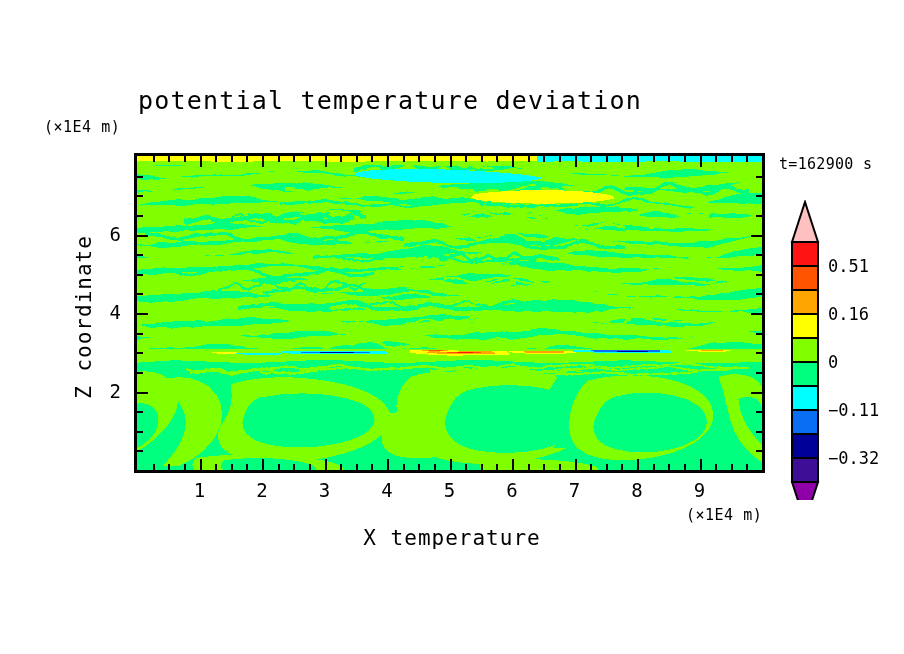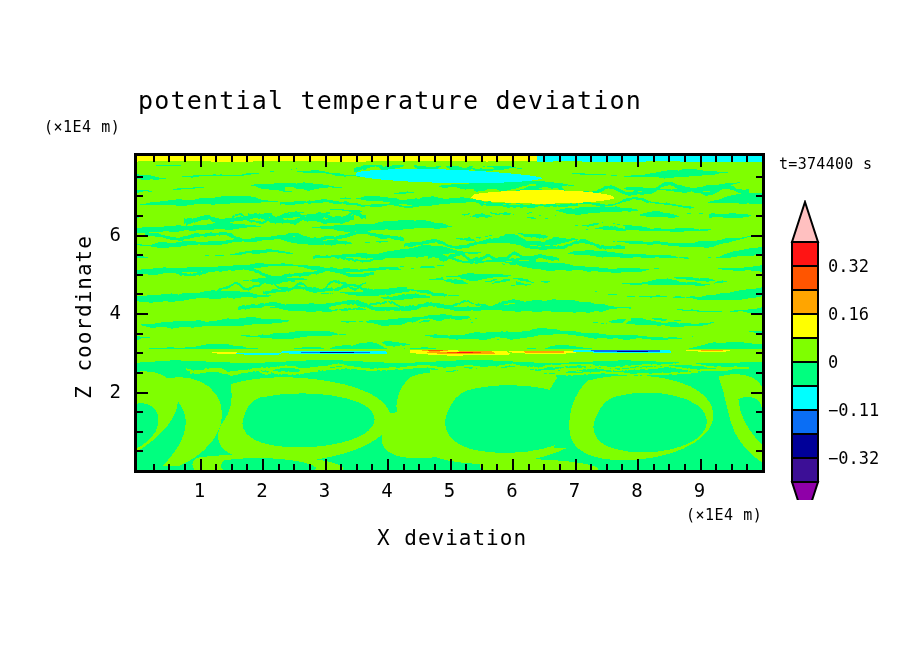--- a/index.html
+++ b/index.html
@@ -158,23 +158,23 @@
   }
 </style>
 </head>
 <body>
 
 <div id="plot-title">potential temperature deviation</div>
 
 <div id="yunit-label">(×1E4 m)</div>
 <div id="xunit-label">(×1E4 m)</div>
 
-<div id="time-stamp">t=374400 s</div>
-
-<div id="x-axis-title">X deviation</div>
+<div id="time-stamp">t=162900 s</div>
+
+<div id="x-axis-title">X temperature</div>
 <div id="y-axis-title">Z coordinate</div>
 
 <div id="plot-frame">
   <svg id="plot-canvas" viewBox="0 0 1000 512" preserveAspectRatio="none">
       <rect x="0" y="0" width="1000" height="512" fill="#00ff7f" shape-rendering="crispEdges"></rect>
       <path d="M0.0 10.2 L11.1 12.4 L22.2 13.6 L33.3 16.4 L44.4 16.3 L55.6 17.0 L66.7 16.3 L77.8 14.2 L88.9 15.2 L100.0 13.4 L111.1 13.0 L122.2 14.1 L133.3 11.4 L144.4 11.4 L155.6 11.6 L166.7 10.8 L177.8 12.1 L188.9 11.0 L200.0 9.9 L211.1 7.4 L222.2 4.4 L233.3 4.6 L244.4 3.6 L255.6 1.7 L266.7 3.9 L277.8 4.6 L288.9 7.0 L300.0 6.3 L311.1 10.1 L322.2 11.2 L333.3 11.1 L344.4 14.0 L355.6 12.9 L366.7 14.1 L377.8 11.6 L388.9 13.4 L400.0 10.6 L411.1 10.4 L422.2 11.0 L433.3 10.6 L444.4 9.1 L455.6 9.7 L466.7 9.9 L477.8 7.3 L488.9 6.2 L500.0 6.5 L511.1 2.8 L522.2 1.7 L533.3 1.7 L544.4 -2.7 L555.6 -1.3 L566.7 -4.0 L577.8 -3.3 L588.9 -2.0 L600.0 0.5 L611.1 2.5 L622.2 1.5 L633.3 5.9 L644.4 6.8 L655.6 7.2 L666.7 8.1 L677.8 7.9 L688.9 8.1 L700.0 8.3 L711.1 10.1 L722.2 9.9 L733.3 11.0 L744.4 13.1 L755.6 12.1 L766.7 12.5 L777.8 14.3 L788.9 15.6 L800.0 13.3 L811.1 13.5 L822.2 9.7 L833.3 7.8 L844.4 5.7 L855.6 4.2 L866.7 3.1 L877.8 3.3 L888.9 2.2 L900.0 3.2 L911.1 6.4 L922.2 6.9 L933.3 8.2 L944.4 8.5 L955.6 10.5 L966.7 10.0 L977.8 11.0 L988.9 10.1 L1000.0 11.3 L1000.0 29.4 L988.9 29.1 L977.8 29.8 L966.7 27.2 L955.6 29.2 L944.4 26.5 L933.3 25.7 L922.2 24.7 L911.1 24.3 L900.0 22.9 L888.9 20.8 L877.8 20.6 L866.7 23.7 L855.6 22.5 L844.4 24.3 L833.3 26.4 L822.2 28.4 L811.1 30.4 L800.0 30.5 L788.9 32.0 L777.8 33.4 L766.7 31.6 L755.6 31.6 L744.4 28.9 L733.3 29.5 L722.2 29.7 L711.1 27.3 L700.0 27.0 L688.9 27.2 L677.8 27.3 L666.7 25.4 L655.6 26.6 L644.4 24.7 L633.3 23.1 L622.2 21.2 L611.1 19.9 L600.0 17.4 L588.9 15.6 L577.8 14.4 L566.7 15.0 L555.6 15.5 L544.4 16.6 L533.3 18.4 L522.2 19.2 L511.1 21.2 L500.0 22.6 L488.9 25.1 L477.8 25.6 L466.7 27.2 L455.6 28.6 L444.4 28.4 L433.3 27.9 L422.2 29.2 L411.1 29.6 L400.0 28.6 L388.9 30.3 L377.8 29.8 L366.7 30.9 L355.6 31.2 L344.4 30.7 L333.3 30.5 L322.2 27.9 L311.1 27.7 L300.0 25.1 L288.9 23.2 L277.8 23.3 L266.7 20.7 L255.6 20.0 L244.4 22.6 L233.3 23.0 L222.2 22.0 L211.1 25.6 L200.0 27.9 L188.9 28.0 L177.8 27.8 L166.7 30.7 L155.6 31.4 L144.4 31.7 L133.3 29.8 L122.2 30.0 L111.1 31.6 L100.0 30.6 L88.9 31.9 L77.8 31.8 L66.7 35.1 L55.6 35.2 L44.4 35.6 L33.3 35.0 L22.2 31.5 L11.1 31.2 L0.0 29.7 Z" fill="#7fff00" shape-rendering="crispEdges"></path>
       <path d="M0.0 37.3 L11.1 38.9 L22.2 38.2 L33.3 38.6 L44.4 37.3 L55.6 34.8 L66.7 34.5 L77.8 34.1 L88.9 35.3 L100.0 33.3 L111.1 32.2 L122.2 33.0 L133.3 32.0 L144.4 33.4 L155.6 32.7 L166.7 32.7 L177.8 30.5 L188.9 29.8 L200.0 27.5 L211.1 26.1 L222.2 26.4 L233.3 27.0 L244.4 24.7 L255.6 25.3 L266.7 27.1 L277.8 27.3 L288.9 28.5 L300.0 28.2 L311.1 30.0 L322.2 33.2 L333.3 33.5 L344.4 32.8 L355.6 33.7 L366.7 35.3 L377.8 33.9 L388.9 33.0 L400.0 34.9 L411.1 32.0 L422.2 31.3 L433.3 31.0 L444.4 31.7 L455.6 30.3 L466.7 31.4 L477.8 30.5 L488.9 30.7 L500.0 28.5 L511.1 29.5 L522.2 27.4 L533.3 26.0 L544.4 27.1 L555.6 24.6 L566.7 23.8 L577.8 23.1 L588.9 21.9 L600.0 19.0 L611.1 21.1 L622.2 19.8 L633.3 21.8 L644.4 21.5 L655.6 25.3 L666.7 26.3 L677.8 25.6 L688.9 28.1 L700.0 28.8 L711.1 30.7 L722.2 30.2 L733.3 31.0 L744.4 30.9 L755.6 31.6 L766.7 32.7 L777.8 33.3 L788.9 34.1 L800.0 33.5 L811.1 35.1 L822.2 33.5 L833.3 34.8 L844.4 36.8 L855.6 35.7 L866.7 33.9 L877.8 34.3 L888.9 32.6 L900.0 32.6 L911.1 30.2 L922.2 30.7 L933.3 28.0 L944.4 28.6 L955.6 25.0 L966.7 26.0 L977.8 27.1 L988.9 25.6 L1000.0 28.2 L1000.0 46.3 L988.9 45.6 L977.8 45.2 L966.7 42.9 L955.6 43.5 L944.4 44.2 L933.3 46.3 L922.2 47.6 L911.1 48.0 L900.0 51.1 L888.9 51.8 L877.8 51.6 L866.7 52.7 L855.6 54.7 L844.4 54.3 L833.3 53.5 L822.2 52.1 L811.1 51.6 L800.0 50.4 L788.9 50.8 L777.8 51.8 L766.7 50.1 L755.6 51.0 L744.4 50.4 L733.3 50.3 L722.2 50.4 L711.1 49.8 L700.0 48.4 L688.9 46.4 L677.8 43.8 L666.7 44.1 L655.6 41.9 L644.4 40.7 L633.3 40.7 L622.2 38.6 L611.1 37.8 L600.0 36.9 L588.9 39.7 L577.8 38.7 L566.7 41.8 L555.6 41.7 L544.4 43.2 L533.3 44.4 L522.2 46.4 L511.1 45.5 L500.0 46.8 L488.9 47.6 L477.8 49.6 L466.7 47.8 L455.6 47.4 L444.4 48.8 L433.3 50.8 L422.2 49.6 L411.1 51.2 L400.0 53.0 L388.9 52.5 L377.8 52.0 L366.7 52.1 L355.6 53.4 L344.4 51.3 L333.3 51.7 L322.2 51.0 L311.1 49.0 L300.0 46.6 L288.9 46.0 L277.8 44.2 L266.7 43.0 L255.6 45.0 L244.4 43.5 L233.3 43.3 L222.2 44.4 L211.1 46.0 L200.0 44.9 L188.9 46.2 L177.8 49.3 L166.7 49.2 L155.6 49.6 L144.4 50.7 L133.3 50.6 L122.2 51.1 L111.1 51.2 L100.0 50.7 L88.9 51.4 L77.8 52.8 L66.7 52.7 L55.6 53.7 L44.4 54.6 L33.3 57.1 L22.2 56.5 L11.1 55.6 L0.0 55.7 Z" fill="#7fff00" shape-rendering="crispEdges"></path>
       <path d="M0.0 60.5 L11.1 57.4 L22.2 58.2 L33.3 55.5 L44.4 54.4 L55.6 54.5 L66.7 55.5 L77.8 53.2 L88.9 53.6 L100.0 52.0 L111.1 51.1 L122.2 48.1 L133.3 48.4 L144.4 45.6 L155.6 47.1 L166.7 46.8 L177.8 47.0 L188.9 49.3 L200.0 53.7 L211.1 54.7 L222.2 55.1 L233.3 57.9 L244.4 58.0 L255.6 57.6 L266.7 57.4 L277.8 56.1 L288.9 53.3 L300.0 51.6 L311.1 51.2 L322.2 52.5 L333.3 52.3 L344.4 50.0 L355.6 49.9 L366.7 49.0 L377.8 47.0 L388.9 43.7 L400.0 41.9 L411.1 41.0 L422.2 41.4 L433.3 40.6 L444.4 42.7 L455.6 43.2 L466.7 44.6 L477.8 48.0 L488.9 51.6 L500.0 51.9 L511.1 55.6 L522.2 54.7 L533.3 56.6 L544.4 55.2 L555.6 55.7 L566.7 56.1 L577.8 56.9 L588.9 58.3 L600.0 58.0 L611.1 58.0 L622.2 56.7 L633.3 56.7 L644.4 57.4 L655.6 55.5 L666.7 52.8 L677.8 50.0 L688.9 48.1 L700.0 48.5 L711.1 47.1 L722.2 48.6 L733.3 47.7 L744.4 50.7 L755.6 51.8 L766.7 54.0 L777.8 56.1 L788.9 56.0 L800.0 56.5 L811.1 58.3 L822.2 57.6 L833.3 55.7 L844.4 56.0 L855.6 57.4 L866.7 59.0 L877.8 60.1 L888.9 57.3 L900.0 57.0 L911.1 57.4 L922.2 56.2 L933.3 51.3 L944.4 49.5 L955.6 46.1 L966.7 42.7 L977.8 41.7 L988.9 41.2 L1000.0 41.3 L1000.0 59.8 L988.9 60.0 L977.8 60.0 L966.7 61.0 L955.6 63.2 L944.4 65.7 L933.3 70.4 L922.2 72.8 L911.1 75.8 L900.0 77.5 L888.9 77.5 L877.8 77.6 L866.7 76.7 L855.6 74.7 L844.4 74.5 L833.3 73.6 L822.2 74.9 L811.1 75.9 L800.0 76.2 L788.9 73.4 L777.8 74.5 L766.7 72.2 L755.6 70.7 L744.4 69.8 L733.3 65.8 L722.2 66.5 L711.1 66.4 L700.0 64.3 L688.9 67.7 L677.8 66.9 L666.7 69.7 L655.6 72.8 L644.4 73.6 L633.3 74.2 L622.2 75.1 L611.1 76.5 L600.0 76.1 L588.9 73.9 L577.8 75.6 L566.7 73.6 L555.6 74.9 L544.4 73.5 L533.3 74.2 L522.2 73.6 L511.1 71.7 L500.0 71.5 L488.9 69.3 L477.8 66.6 L466.7 63.3 L455.6 60.9 L444.4 59.8 L433.3 57.7 L422.2 59.0 L411.1 60.8 L400.0 62.3 L388.9 63.0 L377.8 65.2 L366.7 65.1 L355.6 68.9 L344.4 69.7 L333.3 67.4 L322.2 70.1 L311.1 69.7 L300.0 70.2 L288.9 71.1 L277.8 74.0 L266.7 73.3 L255.6 75.5 L244.4 75.4 L233.3 74.8 L222.2 73.9 L211.1 72.7 L200.0 71.9 L188.9 67.2 L177.8 65.1 L166.7 65.8 L155.6 64.6 L144.4 64.7 L133.3 66.1 L122.2 68.1 L111.1 69.1 L100.0 69.0 L88.9 72.2 L77.8 71.3 L66.7 70.6 L55.6 71.6 L44.4 73.3 L33.3 74.5 L22.2 75.4 L11.1 78.2 L0.0 79.7 Z" fill="#7fff00" shape-rendering="crispEdges"></path>
       <path d="M0.0 79.3 L11.1 79.9 L22.2 80.0 L33.3 80.1 L44.4 80.5 L55.6 80.2 L66.7 81.0 L77.8 81.2 L88.9 79.4 L100.0 77.8 L111.1 78.6 L122.2 79.4 L133.3 77.8 L144.4 78.7 L155.6 76.0 L166.7 77.3 L177.8 76.2 L188.9 77.1 L200.0 75.6 L211.1 74.7 L222.2 74.9 L233.3 75.0 L244.4 72.6 L255.6 72.5 L266.7 72.4 L277.8 72.6 L288.9 70.1 L300.0 71.6 L311.1 69.8 L322.2 69.2 L333.3 70.8 L344.4 70.6 L355.6 70.2 L366.7 72.7 L377.8 74.0 L388.9 73.9 L400.0 74.7 L411.1 77.1 L422.2 76.5 L433.3 79.4 L444.4 79.2 L455.6 79.4 L466.7 79.2 L477.8 76.6 L488.9 78.0 L500.0 77.5 L511.1 76.1 L522.2 76.1 L533.3 75.4 L544.4 74.2 L555.6 75.5 L566.7 74.8 L577.8 75.4 L588.9 74.0 L600.0 73.6 L611.1 74.8 L622.2 72.6 L633.3 73.2 L644.4 71.6 L655.6 72.2 L666.7 71.5 L677.8 69.3 L688.9 66.8 L700.0 68.4 L711.1 67.7 L722.2 65.3 L733.3 65.5 L744.4 64.9 L755.6 63.9 L766.7 66.3 L777.8 66.4 L788.9 67.1 L800.0 68.0 L811.1 69.0 L822.2 69.5 L833.3 71.0 L844.4 73.9 L855.6 74.5 L866.7 73.9 L877.8 76.1 L888.9 76.6 L900.0 76.6 L911.1 75.6 L922.2 76.4 L933.3 76.4 L944.4 77.5 L955.6 76.7 L966.7 77.8 L977.8 77.4 L988.9 78.0 L1000.0 78.3 L1000.0 94.8 L988.9 96.7 L977.8 95.4 L966.7 95.2 L955.6 93.2 L944.4 93.9 L933.3 95.0 L922.2 93.4 L911.1 94.7 L900.0 92.7 L888.9 93.1 L877.8 93.9 L866.7 90.9 L855.6 92.6 L844.4 90.5 L833.3 90.2 L822.2 88.6 L811.1 87.1 L800.0 87.4 L788.9 84.8 L777.8 85.1 L766.7 82.2 L755.6 83.4 L744.4 83.5 L733.3 83.2 L722.2 83.1 L711.1 83.1 L700.0 86.0 L688.9 85.0 L677.8 86.8 L666.7 89.8 L655.6 90.3 L644.4 91.5 L633.3 91.5 L622.2 92.6 L611.1 93.0 L600.0 93.0 L588.9 91.8 L577.8 94.2 L566.7 91.8 L555.6 92.9 L544.4 94.8 L533.3 93.4 L522.2 94.4 L511.1 95.1 L500.0 95.0 L488.9 96.9 L477.8 95.2 L466.7 96.0 L455.6 95.5 L444.4 96.9 L433.3 94.6 L422.2 96.6 L411.1 93.6 L400.0 92.7 L388.9 91.9 L377.8 92.4 L366.7 91.0 L355.6 88.7 L344.4 87.5 L333.3 87.4 L322.2 86.7 L311.1 87.2 L300.0 87.5 L288.9 89.2 L277.8 90.7 L266.7 90.7 L255.6 92.2 L244.4 91.4 L233.3 94.2 L222.2 94.9 L211.1 92.7 L200.0 94.8 L188.9 94.6 L177.8 93.7 L166.7 95.6 L155.6 94.6 L144.4 95.3 L133.3 96.4 L122.2 97.5 L111.1 96.8 L100.0 97.6 L88.9 97.6 L77.8 98.4 L66.7 98.2 L55.6 98.8 L44.4 99.0 L33.3 99.8 L22.2 98.1 L11.1 97.1 L0.0 98.2 Z" fill="#7fff00" shape-rendering="crispEdges"></path>
       <path d="M0.0 101.0 L11.1 97.8 L22.2 98.5 L33.3 97.7 L44.4 96.0 L55.6 96.9 L66.7 97.0 L77.8 95.0 L88.9 95.6 L100.0 93.4 L111.1 91.9 L122.2 92.1 L133.3 91.4 L144.4 92.4 L155.6 92.2 L166.7 92.4 L177.8 95.6 L188.9 96.9 L200.0 99.2 L211.1 98.5 L222.2 100.7 L233.3 100.8 L244.4 101.1 L255.6 99.4 L266.7 98.0 L277.8 98.3 L288.9 98.4 L300.0 95.4 L311.1 93.8 L322.2 93.5 L333.3 92.7 L344.4 92.4 L355.6 93.5 L366.7 93.9 L377.8 90.4 L388.9 89.5 L400.0 89.8 L411.1 87.2 L422.2 85.4 L433.3 86.4 L444.4 86.1 L455.6 87.2 L466.7 87.7 L477.8 90.1 L488.9 91.5 L500.0 94.1 L511.1 98.2 L522.2 99.7 L533.3 99.9 L544.4 102.3 L555.6 102.1 L566.7 101.3 L577.8 100.3 L588.9 101.1 L600.0 100.1 L611.1 101.6 L622.2 100.8 L633.3 102.4 L644.4 101.3 L655.6 102.2 L666.7 99.8 L677.8 100.8 L688.9 98.7 L700.0 97.0 L711.1 95.2 L722.2 93.6 L733.3 93.1 L744.4 91.6 L755.6 91.1 L766.7 91.0 L777.8 94.3 L788.9 95.3 L800.0 95.9 L811.1 98.3 L822.2 99.8 L833.3 100.0 L844.4 99.4 L855.6 101.2 L866.7 99.5 L877.8 100.0 L888.9 100.4 L900.0 100.4 L911.1 101.8 L922.2 99.9 L933.3 100.0 L944.4 100.7 L955.6 101.1 L966.7 100.6 L977.8 99.2 L988.9 94.7 L1000.0 92.7 L1000.0 112.7 L988.9 113.7 L977.8 115.4 L966.7 116.4 L955.6 118.0 L944.4 119.4 L933.3 120.1 L922.2 119.1 L911.1 119.0 L900.0 119.9 L888.9 117.7 L877.8 117.4 L866.7 117.3 L855.6 119.0 L844.4 119.0 L833.3 117.6 L822.2 118.7 L811.1 115.2 L800.0 114.2 L788.9 113.1 L777.8 113.0 L766.7 110.3 L755.6 108.9 L744.4 108.4 L733.3 109.1 L722.2 111.8 L711.1 113.0 L700.0 113.1 L688.9 115.8 L677.8 117.0 L666.7 118.3 L655.6 119.9 L644.4 118.1 L633.3 120.6 L622.2 117.9 L611.1 119.1 L600.0 117.3 L588.9 119.5 L577.8 119.6 L566.7 120.2 L555.6 120.5 L544.4 119.8 L533.3 118.5 L522.2 115.9 L511.1 116.3 L500.0 114.1 L488.9 109.5 L477.8 109.4 L466.7 105.9 L455.6 103.8 L444.4 105.4 L433.3 104.2 L422.2 104.6 L411.1 106.3 L400.0 105.9 L388.9 107.4 L377.8 110.8 L366.7 111.1 L355.6 110.7 L344.4 112.3 L333.3 113.2 L322.2 112.9 L311.1 113.6 L300.0 113.5 L288.9 115.9 L277.8 115.8 L266.7 117.4 L255.6 117.2 L244.4 118.9 L233.3 118.7 L222.2 119.0 L211.1 116.5 L200.0 115.2 L188.9 113.0 L177.8 112.5 L166.7 110.6 L155.6 110.2 L144.4 109.4 L133.3 109.2 L122.2 110.0 L111.1 111.8 L100.0 112.8 L88.9 113.4 L77.8 114.8 L66.7 112.6 L55.6 114.7 L44.4 114.8 L33.3 116.6 L22.2 116.0 L11.1 116.1 L0.0 117.9 Z" fill="#7fff00" shape-rendering="crispEdges"></path>
@@ -414,18 +414,18 @@
     <rect x="6" y="114" width="26" height="24" fill="#ffff00" stroke="#000" stroke-width="2"></rect>
     <rect x="6" y="138" width="26" height="24" fill="#7fff00" stroke="#000" stroke-width="2"></rect>
     <rect x="6" y="162" width="26" height="24" fill="#00ff7f" stroke="#000" stroke-width="2"></rect>
     <rect x="6" y="186" width="26" height="24" fill="#00ffff" stroke="#000" stroke-width="2"></rect>
     <rect x="6" y="210" width="26" height="24" fill="#0a6ef5" stroke="#000" stroke-width="2"></rect>
     <rect x="6" y="234" width="26" height="24" fill="#000099" stroke="#000" stroke-width="2"></rect>
     <rect x="6" y="258" width="26" height="24" fill="#3c0f96" stroke="#000" stroke-width="2"></rect>
     <path d="M6 282 L32 282 L19 322 Z" fill="#8f00a8" stroke="#000" stroke-width="2" stroke-linejoin="miter"></path>
   </svg>
 <div id="cb-label-layer">
-    <div class="cb-label" style="top: 266px;">0.32</div>
+    <div class="cb-label" style="top: 266px;">0.51</div>
     <div class="cb-label" style="top: 314px;">0.16</div>
     <div class="cb-label" style="top: 362px;">0</div>
     <div class="cb-label" style="top: 410px;">−0.11</div>
     <div class="cb-label" style="top: 458px; text-align: center;">−0.32</div>
   </div>
 
 </body></html>

